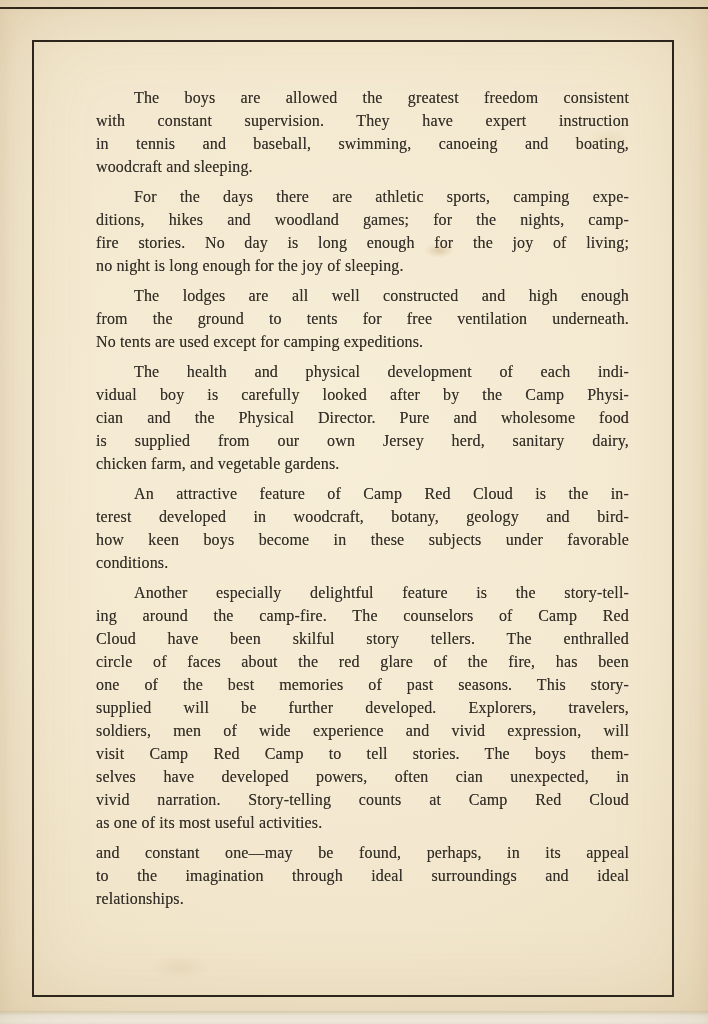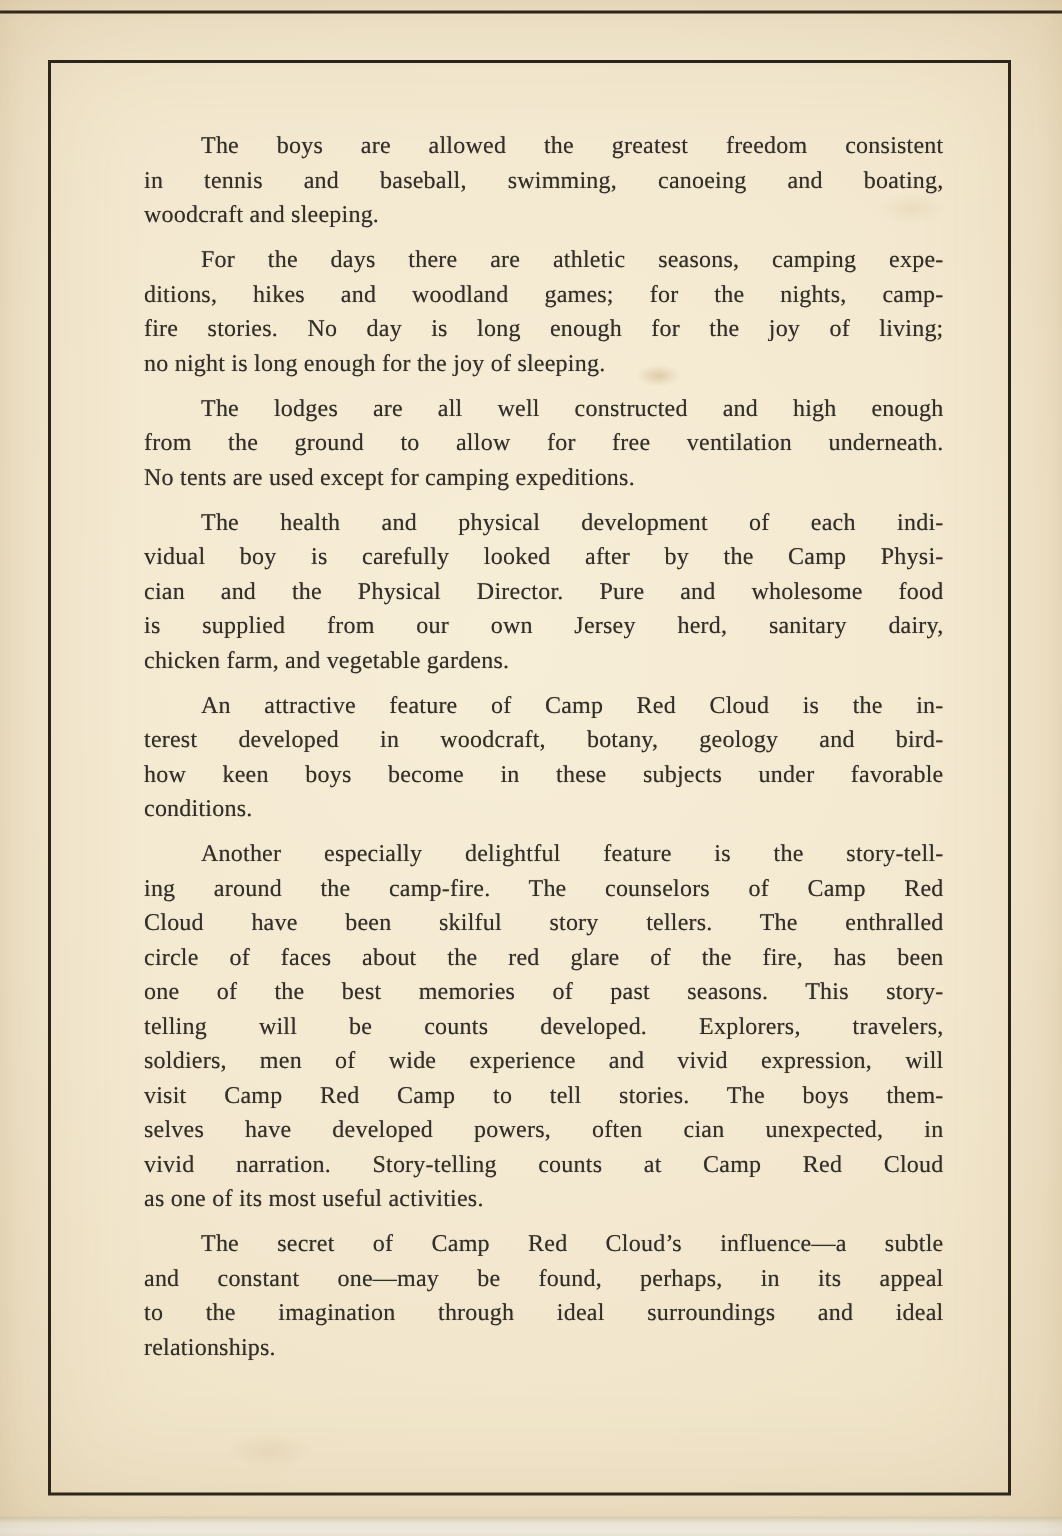--- a/index.html
+++ b/index.html
@@ -51,32 +51,33 @@
 </style>
 </head>
 <body>
 
 <div class="scan">
   <div class="top-rule"></div>
   <div class="frame" style="border-color: rgb(38, 33, 26);"></div>
   <div class="text-block" style="color: rgb(51, 46, 39);">
       <div class="para">
         <div class="line first">The boys are allowed the greatest freedom consistent</div>
+        <div class="line">with constant supervision.  They have expert instruction</div>
         <div class="line">in tennis and baseball, swimming, canoeing and boating,</div>
         <div class="line last">woodcraft and sleeping.</div>
       </div>
       <div class="para">
-        <div class="line first">For the days there are athletic seasons, camping expe-</div>
+        <div class="line first">For the days there are athletic sports, camping expe-</div>
         <div class="line">ditions, hikes and woodland games; for the nights, camp-</div>
         <div class="line">fire stories.  No day is long enough for the joy of living;</div>
         <div class="line last">no night is long enough for the joy of sleeping.</div>
       </div>
       <div class="para">
         <div class="line first">The lodges are all well constructed and high enough</div>
-        <div class="line">from the ground to allow for free ventilation underneath.</div>
+        <div class="line">from the ground to tents for free ventilation underneath.</div>
         <div class="line last">No tents are used except for camping expeditions.</div>
       </div>
       <div class="para">
         <div class="line first">The health and physical development of each indi-</div>
         <div class="line">vidual boy is carefully looked after by the Camp Physi-</div>
         <div class="line">cian and the Physical Director.  Pure and wholesome food</div>
         <div class="line">is supplied from our own Jersey herd, sanitary dairy,</div>
         <div class="line last">chicken farm, and vegetable gardens.</div>
       </div>
       <div class="para">
@@ -84,29 +85,28 @@
         <div class="line">terest developed in woodcraft, botany, geology and bird-</div>
         <div class="line">how keen boys become in these subjects under favorable</div>
         <div class="line last">conditions.</div>
       </div>
       <div class="para">
         <div class="line first">Another especially delightful feature is the story-tell-</div>
         <div class="line">ing around the camp-fire.  The counselors of Camp Red</div>
         <div class="line">Cloud have been skilful story tellers.  The enthralled</div>
         <div class="line">circle of faces about the red glare of the fire, has been</div>
         <div class="line">one of the best memories of past seasons.  This story-</div>
-        <div class="line">telling will be counts developed.  Explorers, travelers,</div>
+        <div class="line">supplied will be further developed.  Explorers, travelers,</div>
         <div class="line">soldiers, men of wide experience and vivid expression, will</div>
         <div class="line">visit Camp Red Camp to tell stories.  The boys them-</div>
         <div class="line">selves have developed powers, often cian unexpected, in</div>
         <div class="line">vivid narration.  Story-telling counts at Camp Red Cloud</div>
         <div class="line last">as one of its most useful activities.</div>
       </div>
       <div class="para">
-        <div class="line first">The secret of Camp Red Cloud’s influence—a subtle</div>
         <div class="line">and constant one—may be found, perhaps, in its appeal</div>
         <div class="line">to the imagination through ideal surroundings and ideal</div>
         <div class="line last">relationships.</div>
       </div>
     </div>
   <div class="stain s1"></div>
   <div class="stain s2"></div>
   <div class="stain s3"></div>
   <div class="scan-edge"></div>
   <div class="vignette"></div>

